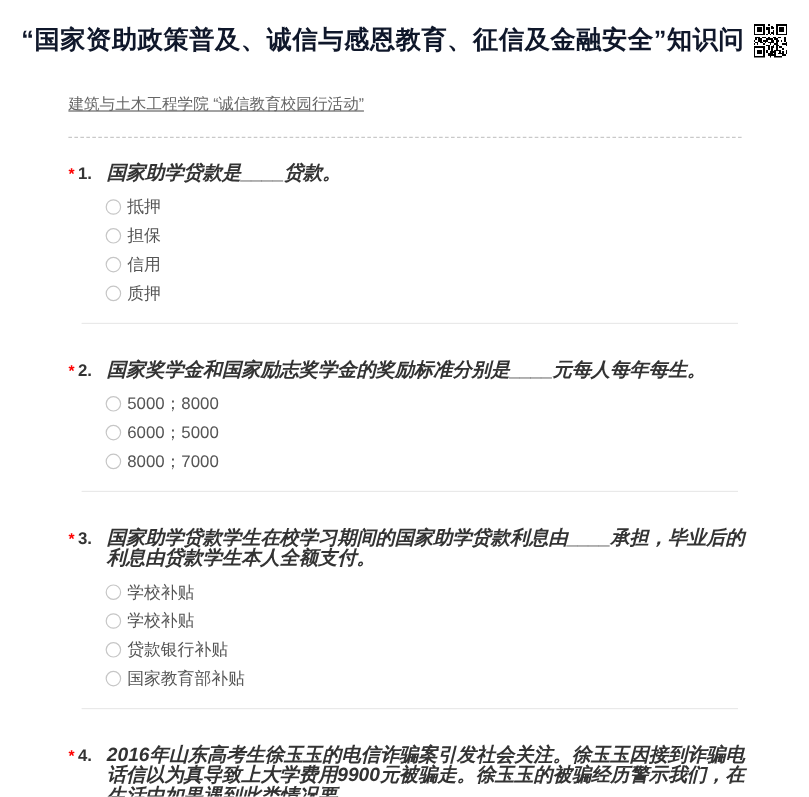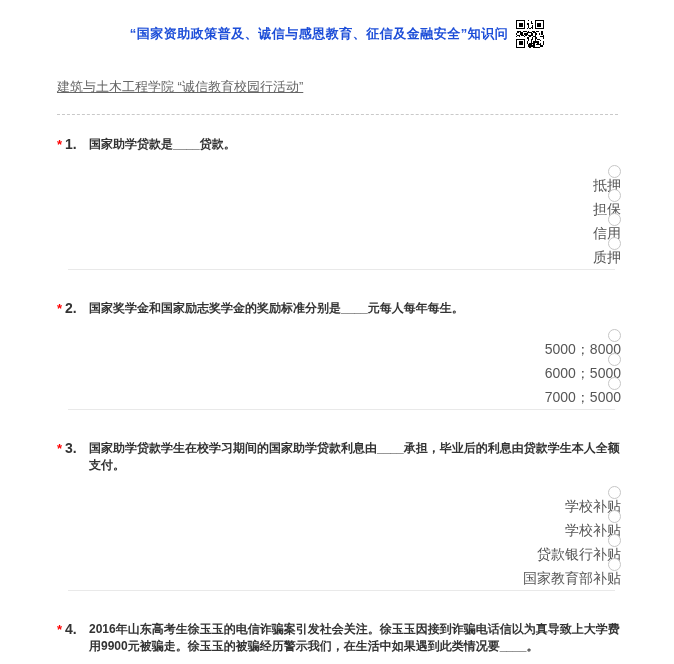--- a/index.html
+++ b/index.html
@@ -10,21 +10,21 @@
     color:#333;
   }
   .page { width:674px; height:664px; background:#ffffff; overflow:hidden; }
 
   
   .header {
     display:flex; justify-content:center; align-items:center;
     gap:8px; padding:20px 10px 0 10px; white-space:nowrap;
   }
   .page-title {
-    font-size:13px; font-weight:bold; color:#1d4ed8; letter-spacing:0.5px;
+    font-size:21px; font-weight:bold; color:#0f172a; letter-spacing:0.5px;
     line-height:28px;
   }
   .qr { width:28px; height:28px; flex:0 0 auto; }
 
   
   .subtitle {
     margin:30px 53px 0 57px;
     font-size:13px; color:#666; line-height:17px;text-decoration:underline;
   }
   .dashed-divider {
@@ -34,24 +34,24 @@
 
   
   .questions { padding:0 53px 0 57px; }
   .question { padding:30px 0 8px 0; }
   .question.first { padding-top:21px; }
   .question-divider { border-top:1px solid #e9e9e9; margin:0 6px 0 11px; height:0; }
 
   .question-title { display:flex; align-items:flex-start; }
   .req { color:#ff0000; font-weight:bold; font-size:13px; width:8px; line-height:17px; flex:0 0 auto; }
   .qnum { font-weight:bold; font-size:14px; min-width:24px; line-height:17px; flex:0 0 auto; }
-  .qtext { font-weight:bold; font-size:12px; line-height:17px; flex:1; }
+  .qtext { font-weight:bold; font-size:16px; line-height:17px; flex:1;font-style:italic; }
 
   .options { margin:12px 0 0 31px; list-style:none; }
-  .option-row { display:flex; align-items:flex-end; margin-bottom:9px; height:15px;flex-direction:column; }
+  .option-row { display:flex; align-items:center; margin-bottom:9px; height:15px; }
   .radio {
     width:13px; height:13px; border:1px solid #c6c6c6; border-radius:50%;
     background:#fff; flex:0 0 auto; cursor:pointer;
   }
   .option-label { font-size:14px; color:#555; margin-left:5px; line-height:15px; cursor:pointer; }
 </style>
 </head>
 <body>
 
 <div class="page">
@@ -240,21 +240,21 @@
         <li class="option-row">
           <span class="radio"></span>
           <span class="option-label">5000；8000</span>
         </li>
         <li class="option-row">
           <span class="radio"></span>
           <span class="option-label">6000；5000</span>
         </li>
         <li class="option-row">
           <span class="radio"></span>
-          <span class="option-label">7000；5000</span>
+          <span class="option-label">8000；7000</span>
         </li>
       </ul>
     </div>
 
     <div class="question-divider"></div>
 
     <div class="question">
       <div class="question-title">
         <span class="req">*</span>
         <span class="qnum">3.</span>

